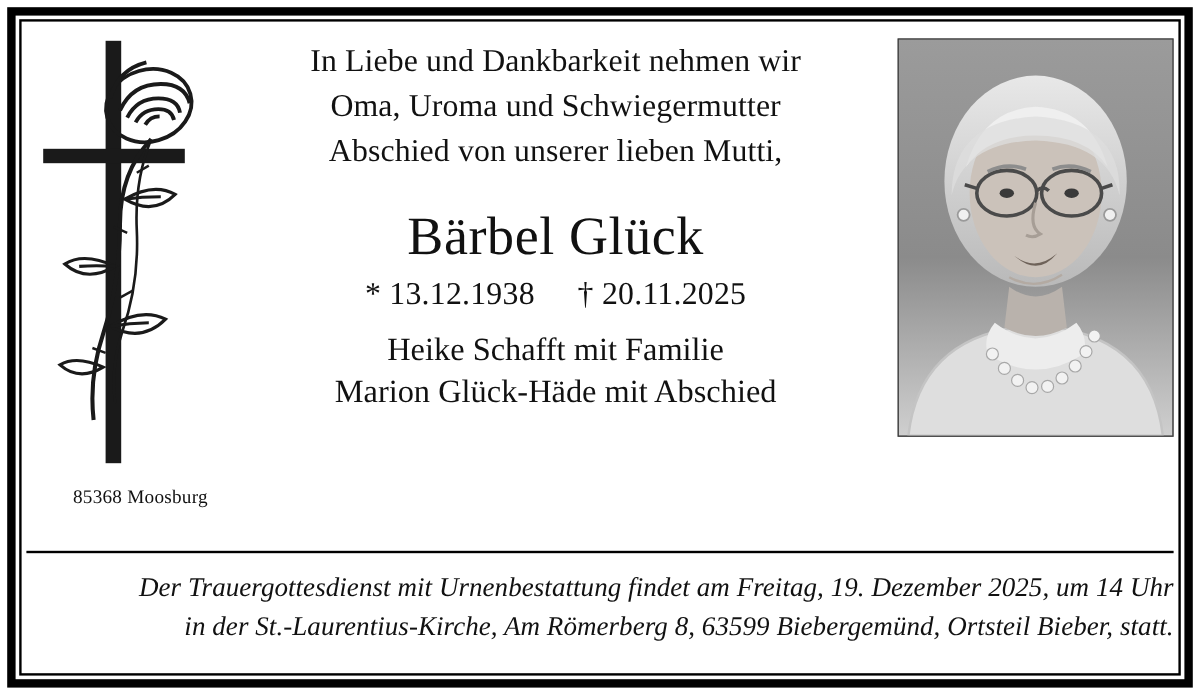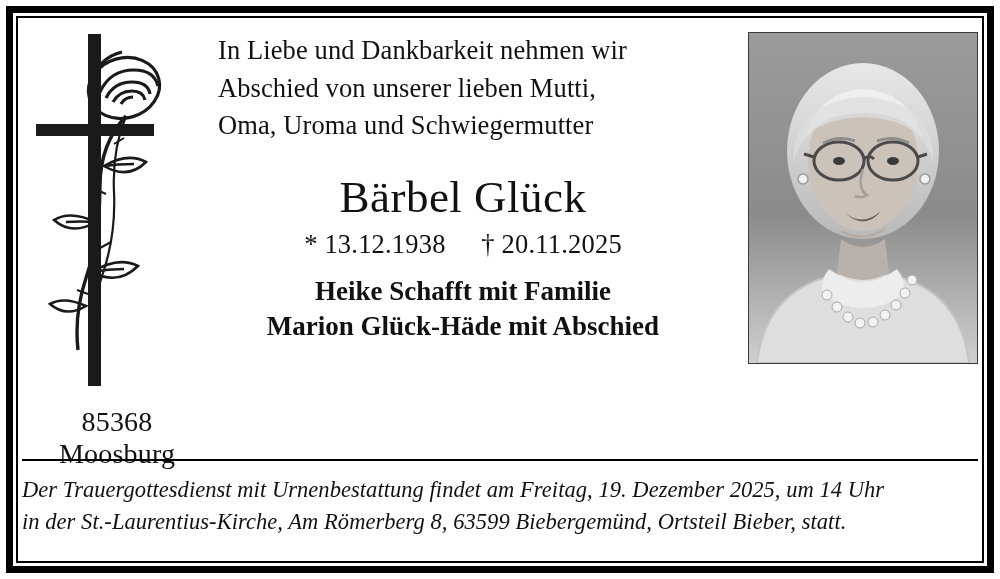--- a/index.html
+++ b/index.html
@@ -75,39 +75,39 @@
     top: 4px;
     width: 170px;
     height: 370px;
   }
   .place-label {
     position: absolute;
     left: 0;
     top: 384px;
     width: 190px;
     text-align: center;
-    font-size: 28px;
+    font-size: 16px;
     letter-spacing: .2px;
   }
 
   .text-col {
     position: absolute;
     left: 196px;
     top: 0;
     width: 490px;
     height: 432px;
   }
 
   .intro {
     font-size: 26.5px;
     line-height: 1.42;
     letter-spacing: .1px;
     margin: 10px 0 0 0;
   }
-  .intro div { white-space: nowrap; }
+  .intro div { white-space: nowrap; text-align: center; }
 
   .name {
     text-align: center;
     font-size: 45px;
     font-weight: normal;
     margin-top: 26px;
     letter-spacing: .5px;
   }
   .dates {
     text-align: center;
@@ -118,21 +118,21 @@
   }
   .dates .sep { display: inline-block; width: 22px; }
 
   .mourning {
     font-size: 26px;
     margin-top: 38px;
     margin-left: 4px;
   }
   .family {
     text-align: center;
-    font-weight: bold;
+    font-weight: normal;
     font-size: 27px;
     margin-top: 14px;
     line-height: 1.3;
   }
 
   .photo {
     position: absolute;
     right: 0;
     top: 10px;
     width: 228px;
@@ -157,21 +157,21 @@
   .footer {
     position: absolute;
     left: 0;
     right: 0;
     top: 452px;
     font-style: italic;
     font-size: 22.5px;
     line-height: 1.42;
     letter-spacing: .05px;
   }
-  .footer div { white-space: nowrap; }
+  .footer div { white-space: nowrap; text-align: right; }
 </style>
 </head>
 <body>
 
 <div class="obituary">
 
   <div class="frame-outer"></div>
   <div class="frame-inner"></div>
 
   <div class="content">
@@ -214,22 +214,22 @@
               <path d="M58 268 l-11 -4"></path>
             </g>
           </svg>
         </div>
         <div class="place-label">85368 Moosburg</div>
       </div>
 
       <div class="text-col">
         <div class="intro">
           <div>In Liebe und Dankbarkeit nehmen wir</div>
+          <div>Oma, Uroma und Schwiegermutter</div>
           <div>Abschied von unserer lieben Mutti,</div>
-          <div>Oma, Uroma und Schwiegermutter</div>
         </div>
 
         <div class="name">Bärbel Glück</div>
 
         <div class="dates">
           <span>*</span>
           <span>13.12.1938</span>
           <span class="sep"></span>
           <span>†</span>
           <span>20.11.2025</span>

